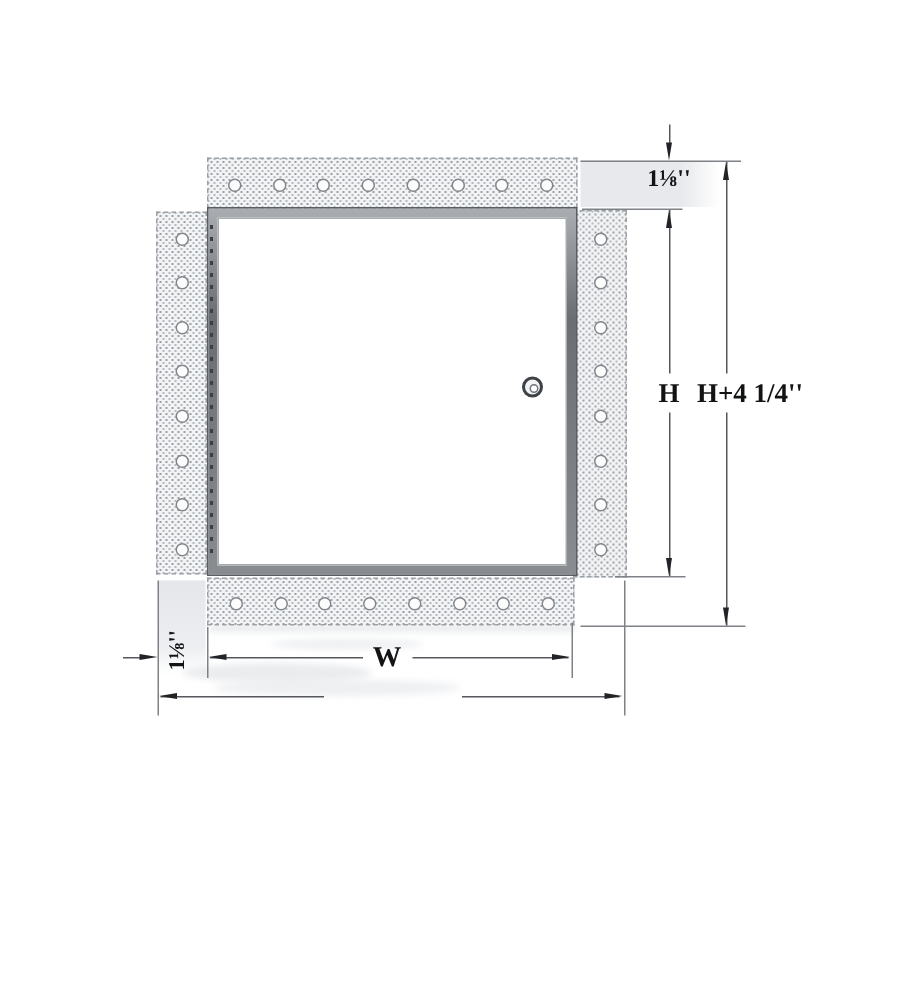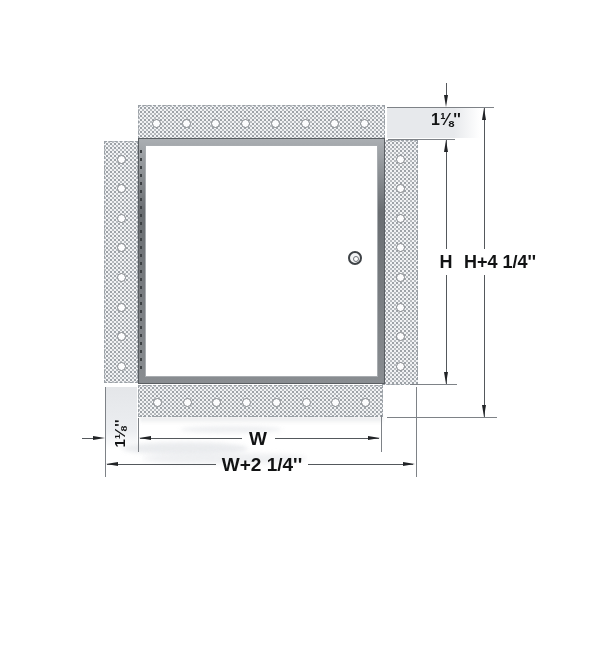--- a/index.html
+++ b/index.html
@@ -1,17 +1,17 @@
 <!DOCTYPE html>
 <html><head>
 <meta charset="utf-8">
 <style>
   html,body{margin:0;padding:0;background:#ffffff;}
   .stage{position:relative;width:604px;height:664px;background:#ffffff;overflow:hidden;
-         font-family:Liberation Sans, sans-serif;}
+         font-family:Liberation Serif, serif;}
   .abs{position:absolute;}
 
   
   .flange{
     position:absolute;
     background-color:#f2f3f5;
     background-image:
       radial-gradient(#9ba0a5 0.7px, transparent 0.95px),
       radial-gradient(#b6babe 0.7px, transparent 0.95px);
     background-size:4px 4px,4px 4px;
@@ -178,16 +178,15 @@
   <div class="arr left" style="left:106px;top:462.1px;"></div>
   <div class="arr right" style="left:403px;top:462.1px;"></div>
 
   <div class="dim h" style="left:82px;top:438px;width:12px;"></div>
   <div class="arr right" style="left:93px;top:436.1px;"></div>
 
   <div class="dimlabel lbl-top18">1⅛''</div>
   <div class="dimlabel lbl-h">H</div>
   <div class="dimlabel lbl-h2">H+4 1/4''</div>
   <div class="dimlabel lbl-w">W</div>
-  <div class="dimlabel lbl-w2">W+2 1/4''</div>
   <div class="dimlabel lbl-left18">1⅛''</div>
 
 </div>
 
 </body></html>

